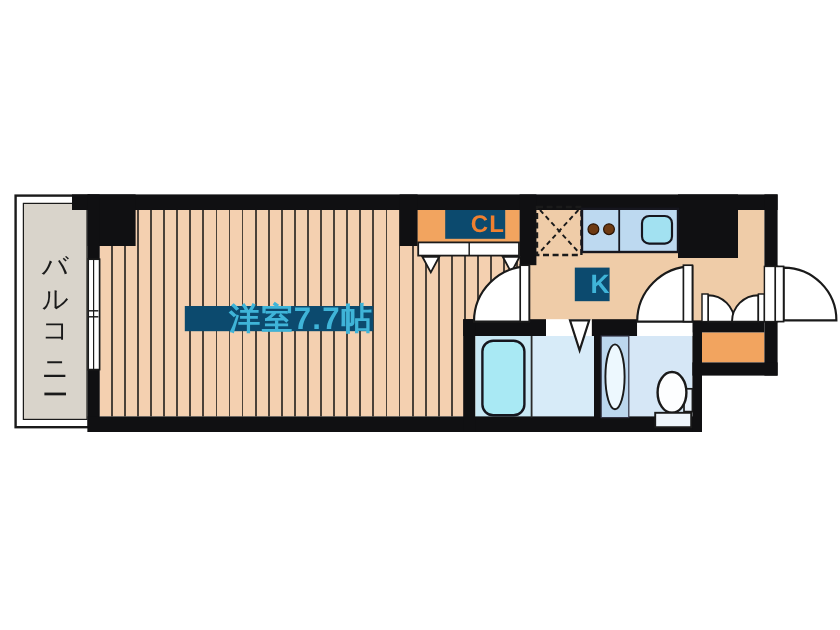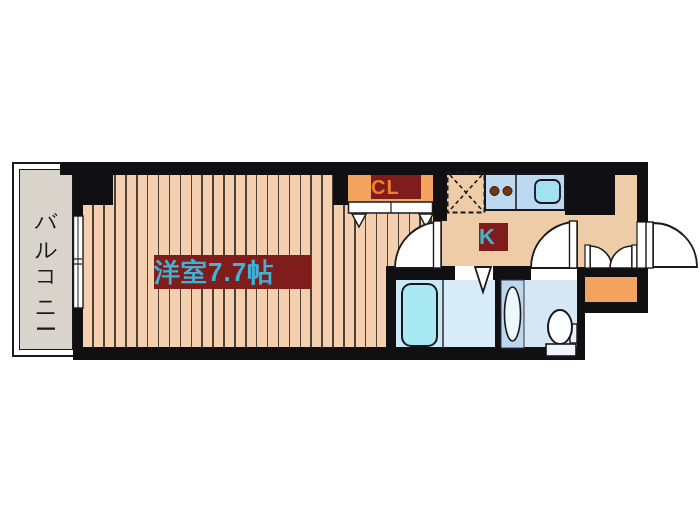--- a/index.html
+++ b/index.html
@@ -2,21 +2,21 @@
 <html><head>
 <meta charset="utf-8">
 <style>
   html,body{margin:0;padding:0;background:#ffffff;}
   #canvas{position:relative;width:700px;height:525px;background:#ffffff;overflow:hidden;
           font-family:"Liberation Sans","DejaVu Sans",sans-serif;}
   .abs{position:absolute;}
   .wall{position:absolute;background:#101012;}
   .floor-stripes{position:absolute;background-color:#F4D0B0;
      background-image:repeating-linear-gradient(90deg,transparent 0 9.4px,#4B4138 9.4px 10.9px);}
-  .label-box{position:absolute;background:#7f1d1d;display:flex;align-items:center;justify-content:flex-start;}
+  .label-box{position:absolute;background:#0c4a6e;display:flex;align-items:center;justify-content:flex-end;}
   .cyan-text{color:#3FB4D8;font-weight:600;}
   .orange-text{color:#F08030;font-weight:600;}
   #svgfx{position:absolute;left:0;top:0;pointer-events:none;}
   .balcony-outer{position:absolute;left:12px;top:162px;width:63px;height:195px;
      background:#ffffff;border:2px solid #1a1a1a;box-sizing:border-box;}
   .balcony-inner{position:absolute;left:5px;top:5px;right:0;bottom:5px;
      background:#D9D4CB;border:1.5px solid #1a1a1a;box-sizing:border-box;
      display:flex;align-items:center;justify-content:center;}
   .balcony-text{writing-mode:vertical-rl;font-size:22px;color:#1a1a1a;letter-spacing:5px;font-weight:500;}
 </style>
@@ -125,21 +125,21 @@
       <rect x="632" y="245" width="5" height="23" fill="#ffffff" stroke="#1a1a1a" stroke-width="1.2"></rect>
     </g>
 
     <g>
       <rect x="637" y="222" width="11" height="46" fill="#ffffff" stroke="#1a1a1a" stroke-width="1.2"></rect>
       <path d="M653,223 A44,44 0 0 1 697,267 L653,267 Z" fill="#ffffff" stroke="#1a1a1a" stroke-width="1.8"></path>
       <rect x="646" y="222" width="7" height="46" fill="#ffffff" stroke="#1a1a1a" stroke-width="1.4"></rect>
     </g>
   </svg>
 
-  <div class="label-box" style="left:154px;top:255px;width:157px;height:34px;">
+  <div class="label-box" style="left:154px;top:255px;width:157px;height:21px;">
     <span class="cyan-text" style="font-size:26px;letter-spacing:1px;">洋室7.7帖</span>
   </div>
   <div class="label-box" style="left:371px;top:175px;width:50px;height:24px;">
     <span class="orange-text" style="font-size:20px;letter-spacing:1px;">CL</span>
   </div>
   <div class="label-box" style="left:479px;top:223px;width:29px;height:28px;">
     <span class="cyan-text" style="font-size:22px;">K</span>
   </div>
 
 </div>

